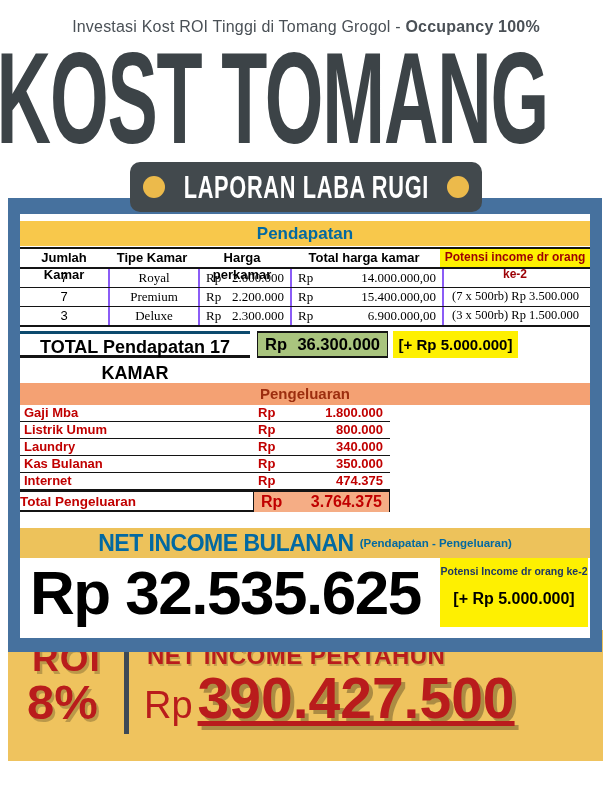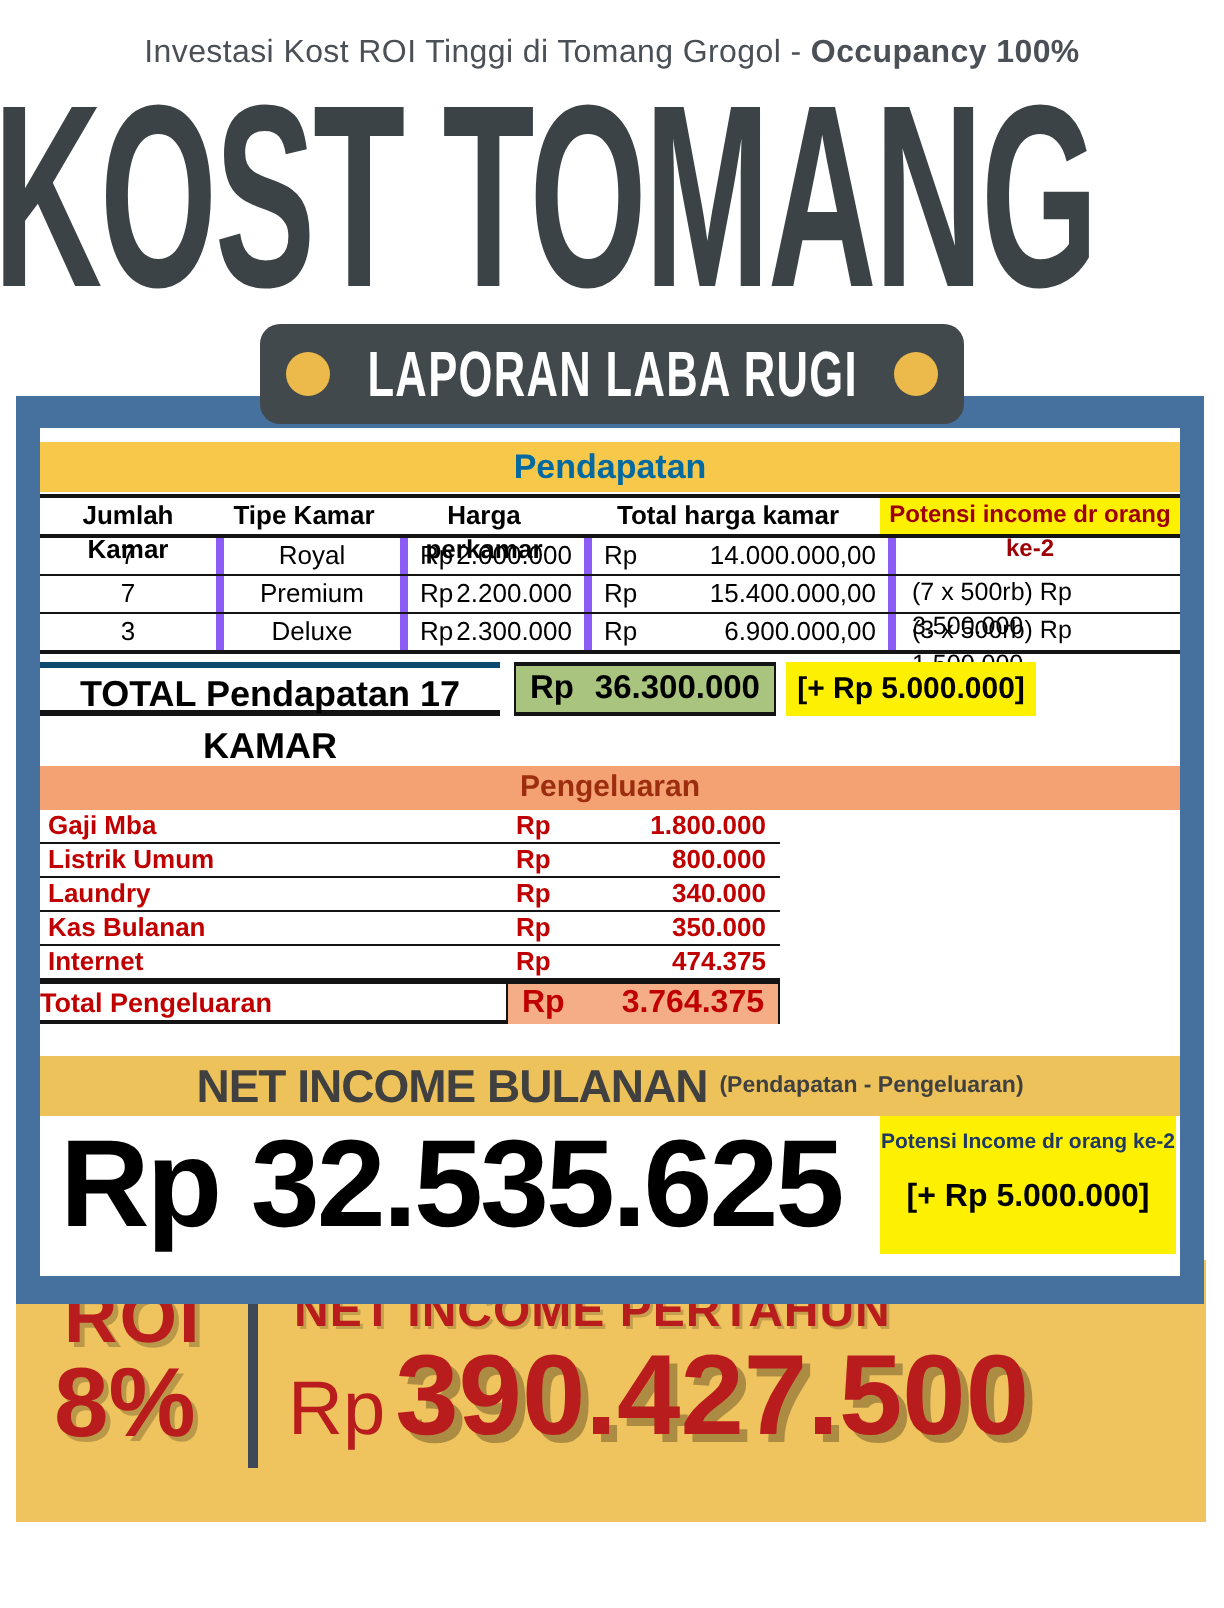--- a/index.html
+++ b/index.html
@@ -26,37 +26,37 @@
   .badge .btxt{display:inline-block;white-space:nowrap;color:#fff;font-weight:bold;font-size:32px;
     transform:scaleX(.68);letter-spacing:1px;}
 
   
   .panel{top:198px;left:8px;width:594px;height:454px;background:#46719e;z-index:1;}
   .inner{position:absolute;left:12px;top:16px;width:570px;height:424px;background:#fff;}
 
   .band{position:absolute;left:0;width:570px;text-align:center;}
   .band-income{top:7px;height:25px;line-height:25px;background:#f8c84b;font-weight:bold;font-size:17px;color:#0369a1;}
   .band-expense{top:169px;height:22px;line-height:22px;background:#f4a173;font-weight:bold;font-size:15px;color:#9c2e0f;}
-  .band-net{top:314px;height:30px;background:#edc25b;display:flex;align-items:center;justify-content:center;gap:6px;color:#404040;}
+  .band-net{top:314px;height:30px;background:#edc25b;display:flex;align-items:center;justify-content:center;gap:6px;color:#0369a1;}
   .band-net .main{font-weight:bold;font-size:23px;letter-spacing:-.5px;}
   .band-net .sub{font-weight:bold;font-size:11.5px;}
 
   
   .inc-table{position:absolute;left:0;top:33px;width:570px;font-size:13px;}
   .trow{display:flex;height:18px;line-height:17px;}
   .thead{font-weight:bold;border-top:2px solid #141414;border-bottom:2px solid #141414;text-align:center;}
   .tdata{border-bottom:1px solid #141414;}
   .tdata:last-child{border-bottom:2px solid #141414;}
   .c1{width:88px;text-align:center;}
   .c2{width:88px;text-align:center;}
   .c3{width:92px;}
   .c4{width:152px;}
   .c5{flex:1;}
   .thead .c3,.thead .c4{text-align:center;}
-  .tdata .c2,.tdata .c3,.tdata .c4,.tdata .c5{border-left:4px solid #8b5cf6;}
+  .tdata .c2,.tdata .c3,.tdata .c4,.tdata .c5{border-left:2px solid #8b5cf6;font-family:Liberation Serif, serif;}
   .money{display:flex;justify-content:space-between;padding:0 6px;box-sizing:border-box;}
   .thead .c5{background:#fef001;color:#9c0006;font-size:12px;font-weight:bold;}
   .tdata .c5{padding-left:8px;font-size:12.5px;box-sizing:border-box;}
 
   
   .tot-label{top:117px;left:0;width:230px;height:27px;line-height:26px;text-align:center;
     border-top:3px solid #0c4a6e;border-bottom:3px solid #141414;font-weight:bold;font-size:18px;box-sizing:border-box;}
   .tot-green{top:117px;left:237px;width:131px;height:27px;background:#a9c47e;
     border-top:2px solid #141414;border-bottom:2px solid #141414;border-left:1px solid #141414;border-right:1px solid #141414;
     display:flex;justify-content:space-between;align-items:center;padding:0 7px;font-weight:bold;font-size:16.5px;box-sizing:border-box;}
@@ -88,21 +88,21 @@
   .roi-label{position:absolute;left:24px;top:8px;font-size:37px;font-weight:bold;letter-spacing:1px;
     text-shadow:2.5px 2.5px 0 rgba(0,0,0,.22);}
   .roi-value{position:absolute;left:19px;top:44px;font-size:49px;font-weight:bold;
     text-shadow:2.5px 2.5px 0 rgba(0,0,0,.22);}
   .divider{position:absolute;left:116px;top:13px;width:5px;height:91px;background:#3d4956;}
   .net-year-label{position:absolute;left:139px;top:12px;font-size:24px;font-weight:bold;letter-spacing:.5px;
     text-shadow:1.5px 1.5px 0 rgba(0,0,0,.18);}
   .net-year-row{position:absolute;left:136px;top:34px;display:flex;align-items:baseline;}
   .net-year-rp{font-size:38px;font-weight:400;margin-right:5px;}
   .net-year-value{font-size:57px;font-weight:bold;letter-spacing:0;line-height:1.2;
-    text-shadow:4px 4px 0 rgba(0,0,0,.28);}
+    text-shadow:4px 4px 0 rgba(0,0,0,.28);text-decoration:underline;}
 </style>
 </head>
 <body>
 
 <div class="abs tagline"><span>Investasi Kost ROI Tinggi di Tomang Grogol - </span><span class="bold">Occupancy 100%</span></div>
 
 <div class="abs big-title">
   <span>KOST TOMANG</span>
 </div>
 

